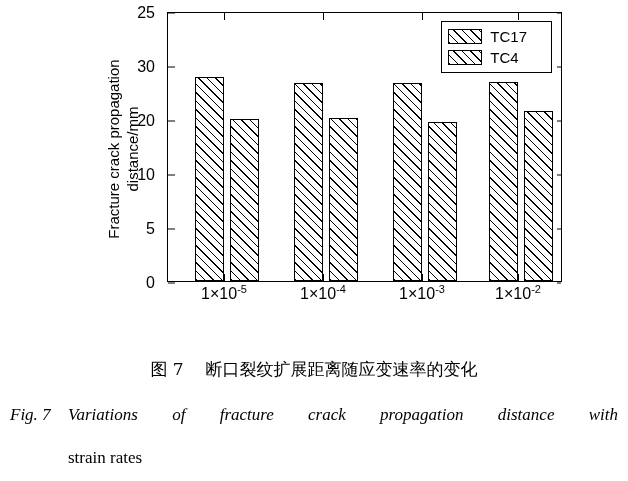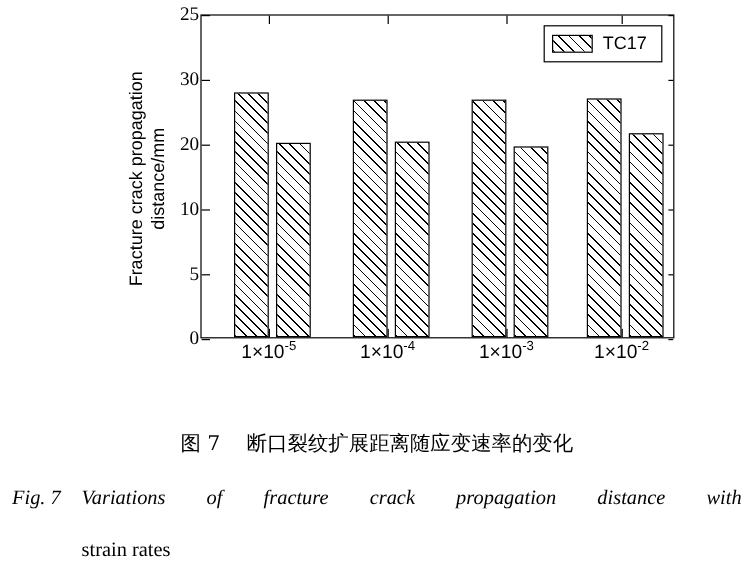--- a/index.html
+++ b/index.html
@@ -52,23 +52,23 @@
     border-bottom: 1.5px solid #000;
     border-top: 1.5px solid #000;
     border-right: 1.5px solid #000;
     box-sizing: border-box;
   }
 
   
   .ytick {
     position: absolute;
     right: 100%;
-    margin-right: 2px;
+    margin-right: 13px;
     transform: translateY(-50%);
-    font-family: Liberation Serif, serif;
+    font-family: Liberation Sans, sans-serif;
     font-size: 16px;
     white-space: nowrap;
   }
   .ytickmark {
     position: absolute;
     left: 0;
     width: 7px;
     height: 0;
     border-top: 1.5px solid #000;
     transform: translateY(-50%);
@@ -129,21 +129,21 @@
     font-size: 16px;
   }
 
   
   #legend {
     position: absolute;
     right: 9px;
     top: 8px;
     border: 1.2px solid #000;
     background: #fff;
-    padding: 4px 12px 4px 6px;
+    padding: 4px 24px 4px 6px;
   }
   .legend-row {
     display: flex;
     align-items: center;
     height: 21px;
   }
   .legend-swatch {
     width: 34px;
     height: 15px;
     border: 1.2px solid #000;
@@ -249,20 +249,24 @@
     <div class="bar hatch-b" style="left:260px; width:29px; height:159px"></div>
 
     <div class="bar hatch-a" style="left:321px; width:29px; height:199px"></div>
     <div class="bar hatch-b" style="left:356px; width:29px; height:170px"></div>
 
     <div id="legend">
       <div class="legend-row">
         <span class="legend-swatch hatch-a"></span>
         <span class="legend-label">TC17</span>
       </div>
+      <div class="legend-row">
+        <span class="legend-swatch hatch-b"></span>
+        <span class="legend-label">TC4</span>
+      </div>
     </div>
 
   </div>
 
 </div>
 
 <div id="caption-cn">
   <span class="cn-num">图 7</span><span>断口裂纹扩展距离随应变速率的变化</span>
 </div>
 

